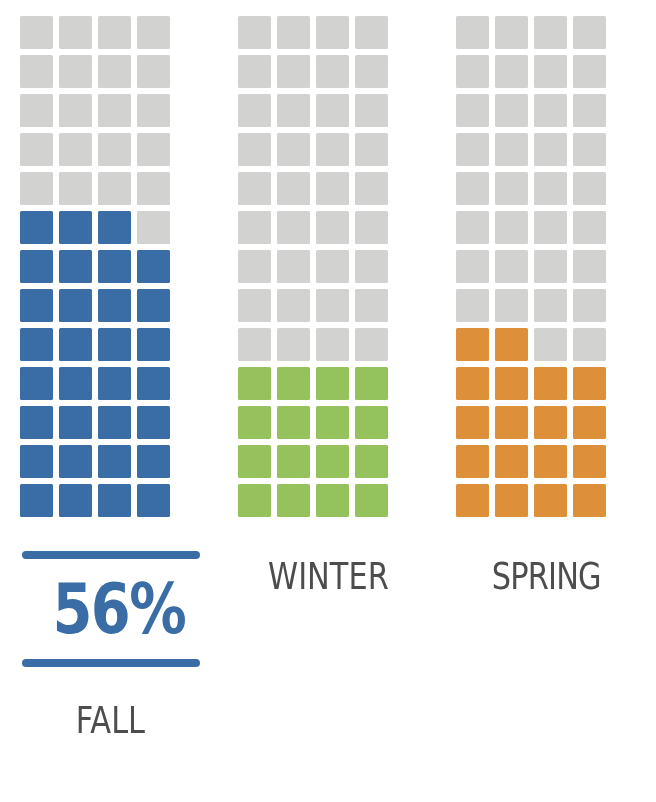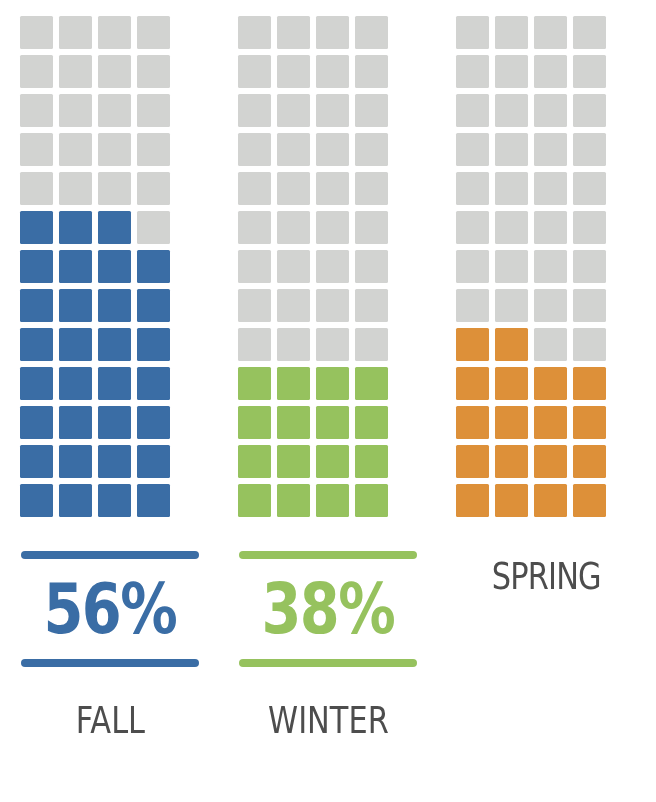--- a/index.html
+++ b/index.html
@@ -51,21 +51,21 @@
     width: 33px;
     height: 33px;
     border-radius: 1.5px;
   }
   
   .stat-block {
     width: 180px;
     margin-top: 28px;
     display: flex;
     flex-direction: column;
-    align-items: center;
+    align-items: flex-end;
   }
   .rule {
     width: 178px;
     height: 8px;
     border-radius: 4px;
   }
   .pct {
     font-family: "DejaVu Sans", sans-serif;
     font-weight: bold;
     font-size: 70px;
@@ -207,25 +207,20 @@
           <div class="cell" style="background: rgb(150, 194, 94);"></div>
           <div class="cell" style="background: rgb(150, 194, 94);"></div>
           <div class="cell" style="background: rgb(150, 194, 94);"></div>
           <div class="cell" style="background: rgb(150, 194, 94);"></div>
           <div class="cell" style="background: rgb(150, 194, 94);"></div>
           <div class="cell" style="background: rgb(150, 194, 94);"></div>
           <div class="cell" style="background: rgb(150, 194, 94);"></div>
           <div class="cell" style="background: rgb(150, 194, 94);"></div>
           <div class="cell" style="background: rgb(150, 194, 94);"></div>
         </div>
-      <div class="stat-block">
-        <div class="rule" style="background: rgb(150, 194, 94);"></div>
-        <div class="pct" style="color: rgb(150, 194, 94);">38%</div>
-        <div class="rule" style="background: rgb(150, 194, 94);"></div>
-      </div>
       <div class="season-name">WINTER</div>
     </div>
 
     <div class="season-col">
       <div class="waffle">
           <div class="cell" style="background: rgb(210, 211, 209);"></div>
           <div class="cell" style="background: rgb(210, 211, 209);"></div>
           <div class="cell" style="background: rgb(210, 211, 209);"></div>
           <div class="cell" style="background: rgb(210, 211, 209);"></div>
           <div class="cell" style="background: rgb(210, 211, 209);"></div>

